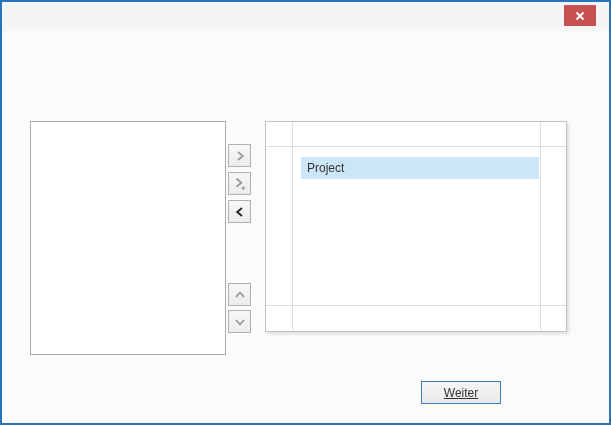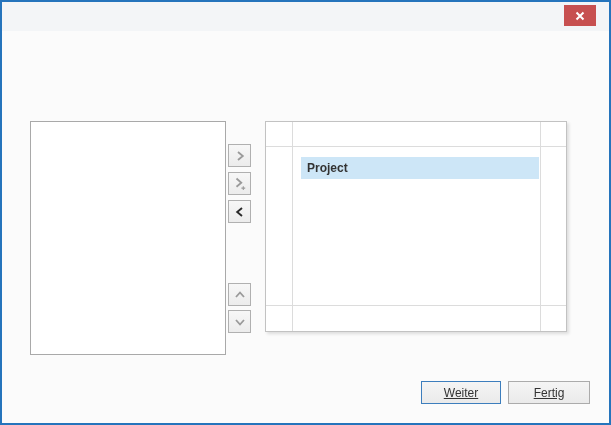--- a/index.html
+++ b/index.html
@@ -64,21 +64,21 @@
     background:#FFFFFF; border:1px solid #C2C2C2;
     box-shadow:2px 2px 3px rgba(0,0,0,0.12);
   }
   .grid .hline-top    { position:absolute; left:0; right:0; top:24px;  height:1px; background:#DCDCDC; }
   .grid .hline-bottom { position:absolute; left:0; right:0; bottom:25px; height:1px; background:#DCDCDC; }
   .grid .vline-left   { position:absolute; top:0; bottom:0; left:26px;  width:1px; background:#DCDCDC; }
   .grid .vline-right  { position:absolute; top:0; bottom:0; right:25px; width:1px; background:#DCDCDC; }
   .grid-row {
     position:absolute; left:35px; top:35px; width:238px; height:22px;
     background:#CDE6F7; line-height:22px; padding-left:6px;
-    font-size:12px; color:#333333;font-weight:bold;
+    font-size:12px; color:#333333;
   }
 
   
   .footer-btn {
     position:absolute; top:379px; height:23px;
     background:linear-gradient(#F5F5F5,#EAEAEA);
     font-size:12px; color:#333333;
     display:flex; align-items:center; justify-content:center; padding:0;text-decoration:underline;
   }
   .btn-next   { left:419px; width:80px; border:1px solid #3D7EBD; }
@@ -132,15 +132,14 @@
 
   <div class="grid">
     <div class="hline-top"></div>
     <div class="vline-left"></div>
     <div class="vline-right"></div>
     <div class="hline-bottom"></div>
     <div class="grid-row">Project</div>
   </div>
 
   <button class="footer-btn btn-next">Weiter</button>
-  <button class="footer-btn btn-finish">Fertig</button>
 
 </div>
 
 </body></html>

